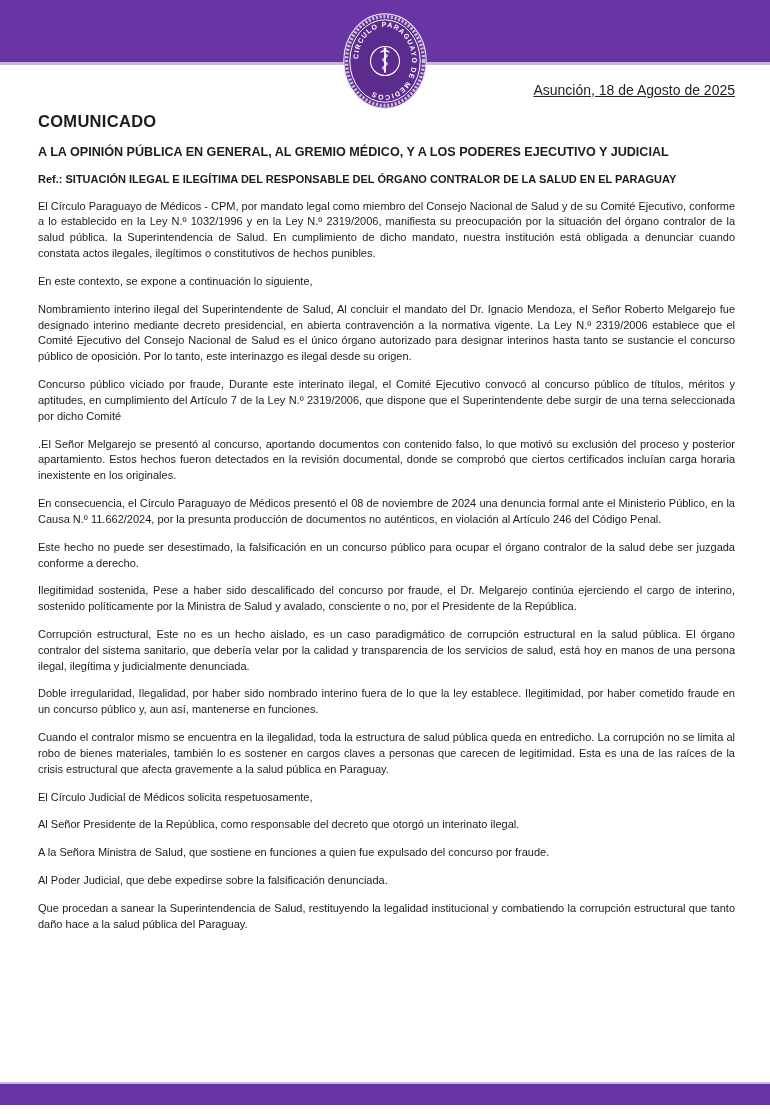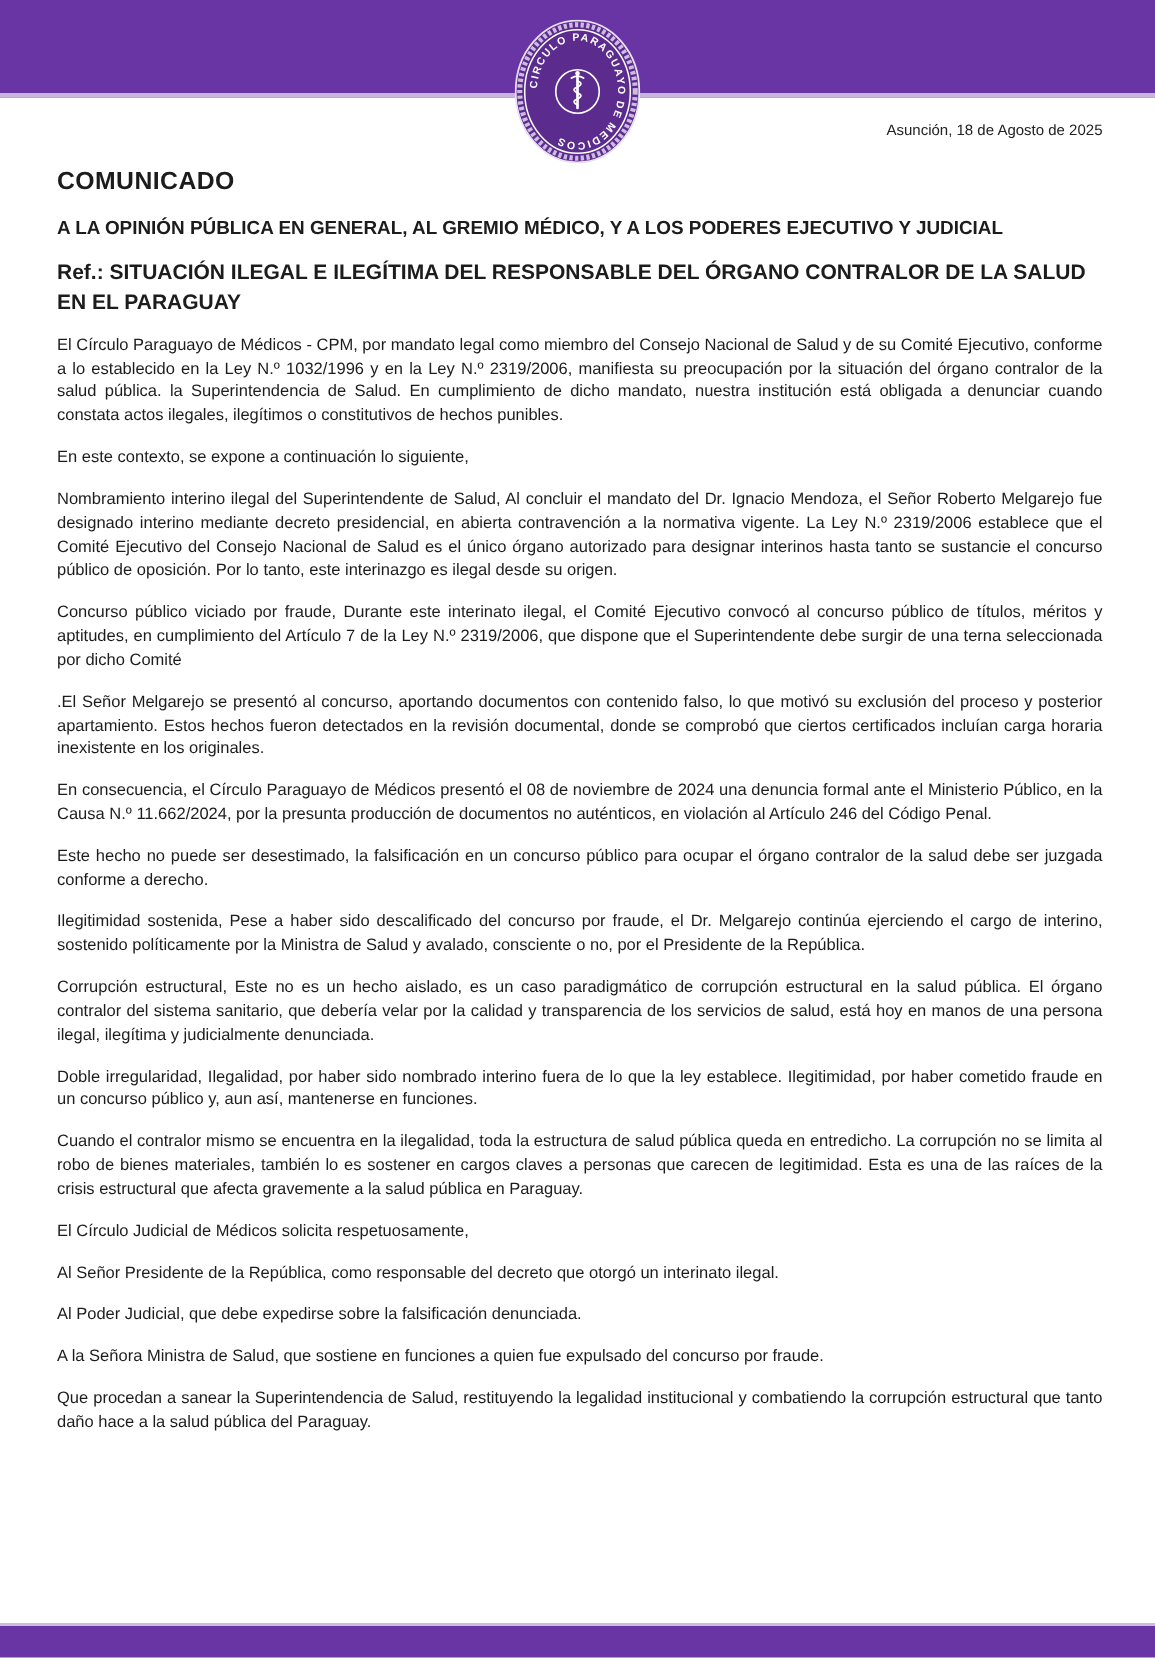--- a/index.html
+++ b/index.html
@@ -17,42 +17,43 @@
     position:absolute;top:0;left:0;width:100%;height:62px;
     background:#6934a4;
     border-bottom:3px solid #c9b4dd;
   }
   .logo{
     position:absolute;top:13px;left:50%;transform:translateX(-50%);
     width:84px;height:96px;
   }
   .date-line{
     position:absolute;top:82px;right:35px;
-    font-size:10px;color:#222;
+    font-size:14px;color:#222;
     white-space:nowrap;
+    text-decoration:underline;
   }
   
   main{
     position:absolute;top:112px;left:0;
     width:770px;
     padding:0 35px 0 38px;
     box-sizing:border-box;
   }
   .title{
     text-align:left;
     font-size:16.5px;font-weight:bold;
     margin:0 0 14px 0;
     letter-spacing:.3px;
   }
   .addressee{
     font-size:12.6px;font-weight:bold;
     margin:0 0 13px 0;
   }
   .ref{
-    font-size:14px;font-weight:bold;
+    font-size:11px;font-weight:bold;
     margin:0 0 11px 0;
     line-height:1.42;
   }
   .para{
     font-size:11px;
     line-height:1.44;
     text-align:justify;
     margin:0 0 12px 0;
   }
   .para .lead{font-weight:normal;}
@@ -127,23 +128,23 @@
   <p class="para"><span class="lead">Corrupción estructural,</span><span class="rest"> Este no es un hecho aislado, es un caso paradigmático de corrupción estructural en la salud pública. El órgano contralor del sistema sanitario, que debería velar por la calidad y transparencia de los servicios de salud, está hoy en manos de una persona ilegal, ilegítima y judicialmente denunciada.</span></p>
 
   <p class="para"><span class="lead">Doble irregularidad, Ilegalidad, por haber sido nombrado interino fuera de lo que la ley establece. Ilegitimidad</span><span class="rest">, por haber cometido fraude en un concurso público y, aun así, mantenerse en funciones.</span></p>
 
   <p class="para"><span class="lead"></span><span class="rest">Cuando el contralor mismo se encuentra en la ilegalidad, toda la estructura de salud pública queda en entredicho. La corrupción no se limita al robo de bienes materiales, también lo es sostener en cargos claves a personas que carecen de legitimidad. Esta es una de las raíces de la crisis estructural que afecta gravemente a la salud pública en Paraguay.</span></p>
 
   <p class="para"><span class="lead">El Círculo Judicial de Médicos solicita respetuosamente</span><span class="rest">,</span></p>
 
   <p class="para"><span class="lead">Al Señor Presidente de la República</span><span class="rest">, como responsable del decreto que otorgó un interinato ilegal.</span></p>
 
+  <p class="para"><span class="lead">A la Señora Ministra de Salud</span><span class="rest">, que sostiene en funciones a quien fue expulsado del concurso por fraude.</span></p>
+
   <p class="para"><span class="lead">Al Poder Judicial</span><span class="rest">, que debe expedirse sobre la falsificación denunciada.</span></p>
-
-  <p class="para"><span class="lead">A la Señora Ministra de Salud</span><span class="rest">, que sostiene en funciones a quien fue expulsado del concurso por fraude.</span></p>
 
   <p class="para"><span class="lead"></span><span class="rest">Que procedan a sanear la Superintendencia de Salud, restituyendo la legalidad institucional y combatiendo la corrupción estructural que tanto daño hace a la salud pública del Paraguay.</span></p>
 </section>
 
   </main>
 
   <footer class="bottombar"></footer>
 
 </div>
 

